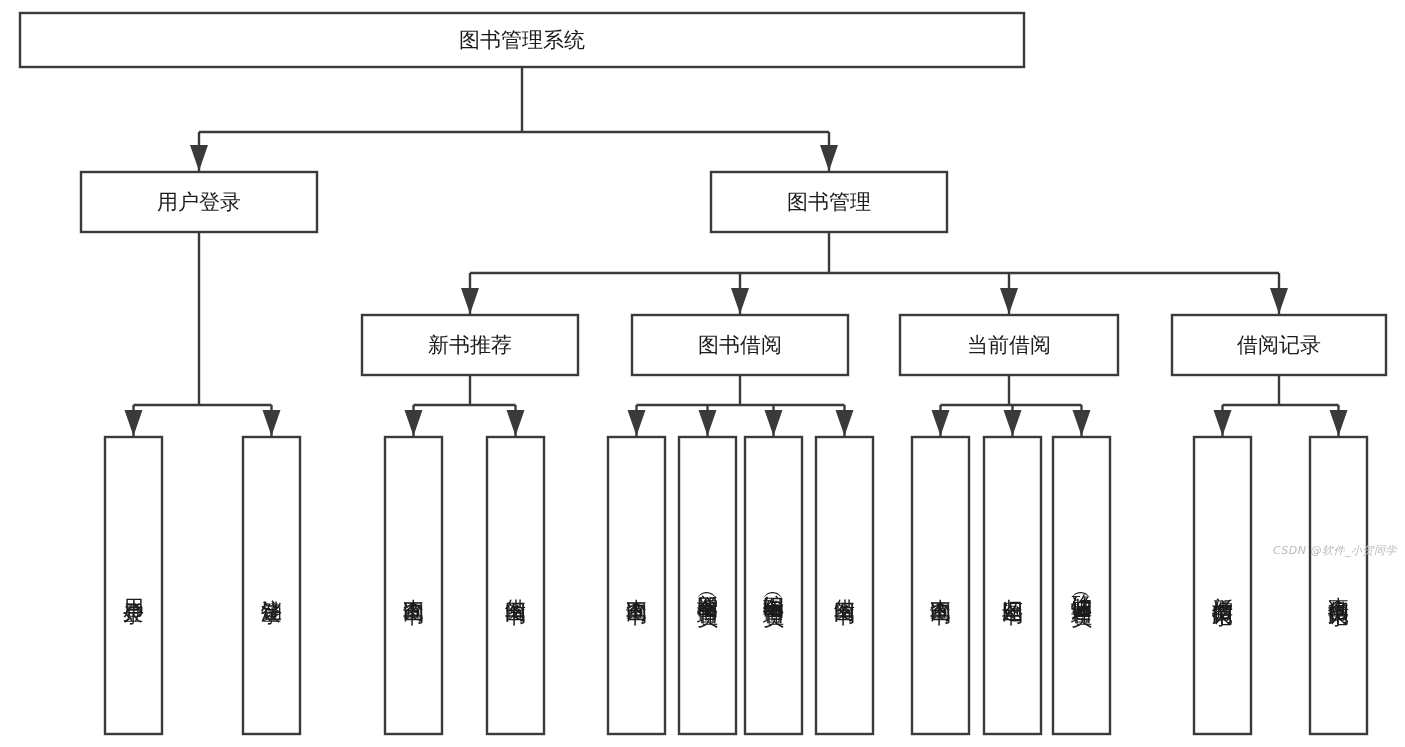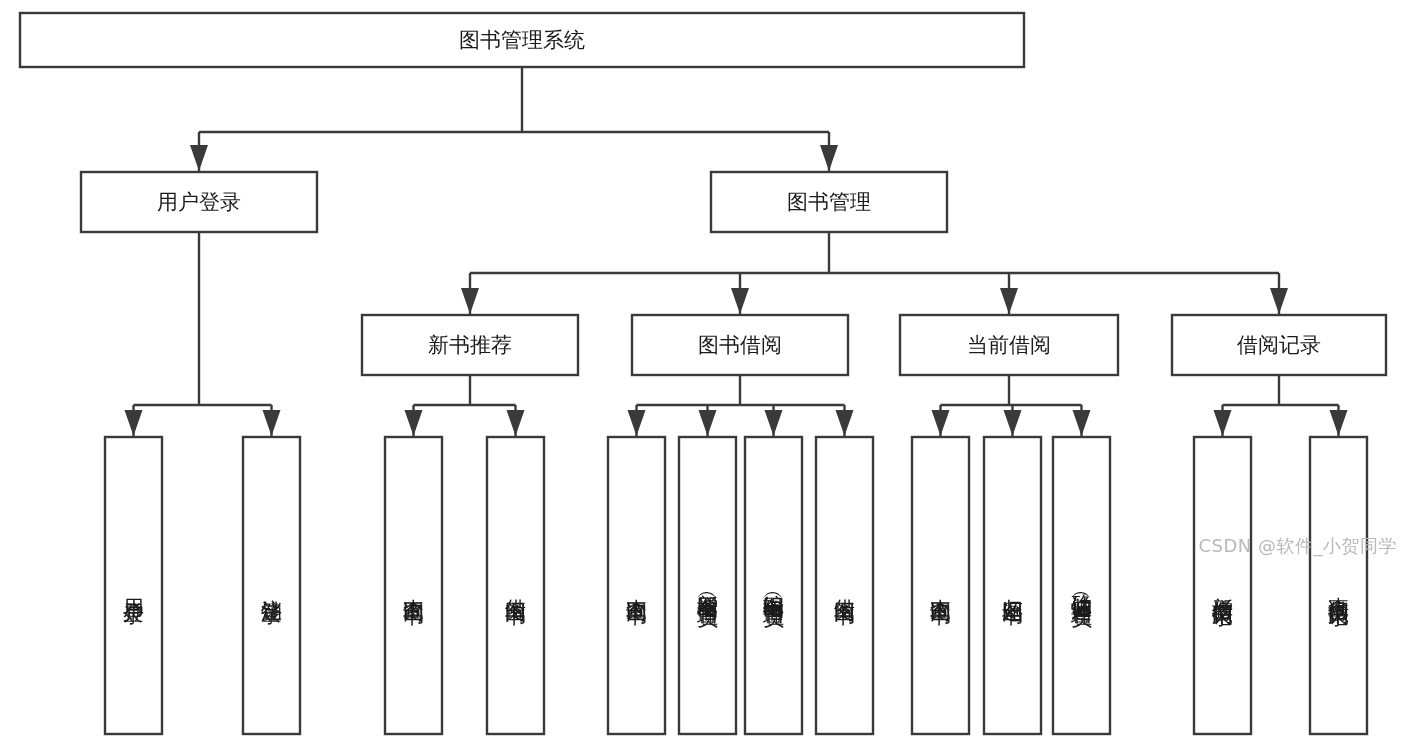--- a/index.html
+++ b/index.html
@@ -64,24 +64,25 @@
     justify-content: center;
     text-align: center;
     white-space: nowrap;
     pointer-events: none;
   }
   .watermark {
     position: absolute;
     right: 8px;
     bottom: 6px;
     font-family: "DejaVu Sans", "Liberation Sans", sans-serif;
-    font-size: 18px;
+    font-size: 11px;
     color: #b9b9b9;
     letter-spacing: 0.5px;
     white-space: nowrap;
+    font-style: italic;
   }
 </style>
 </head>
 <body>
 
 <div id="diagram-root">
 
   <svg id="tree-svg" viewBox="0 0 1405 747">
     <g id="connectors-layer">
         <line x1="522" y1="67" x2="522" y2="132" class="connector"></line>

